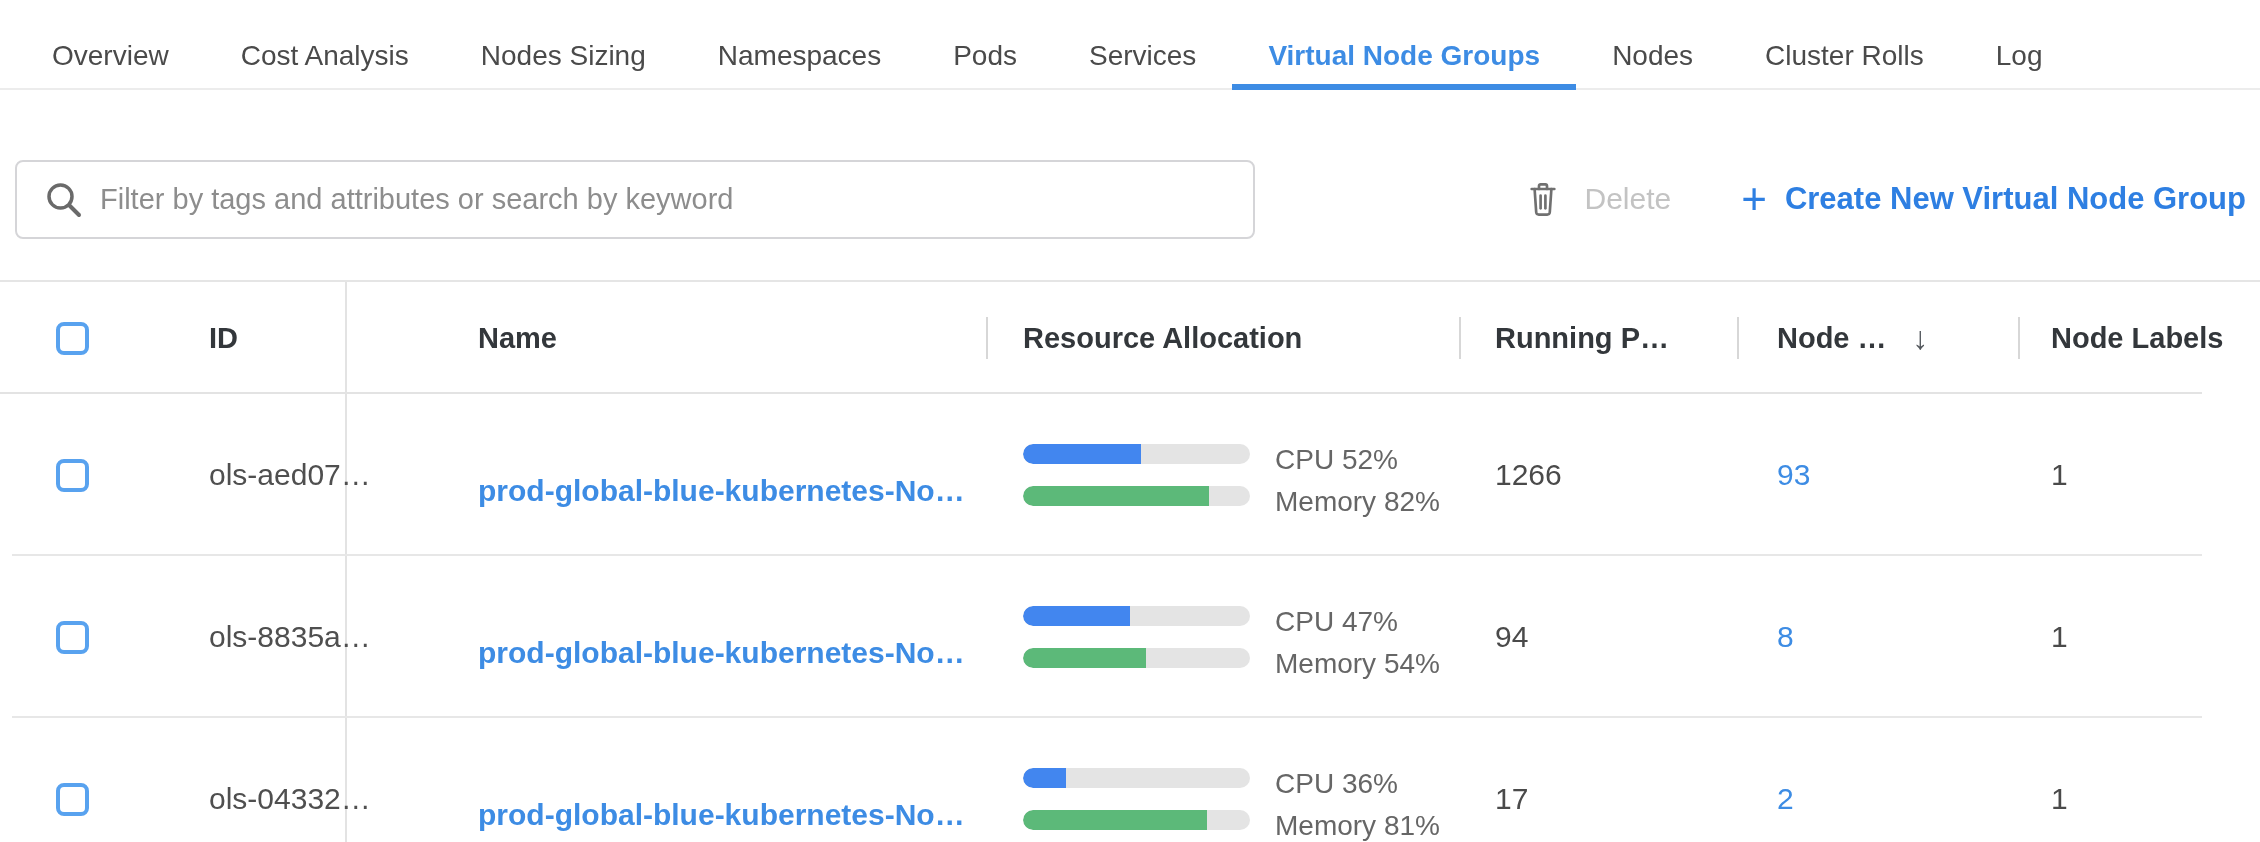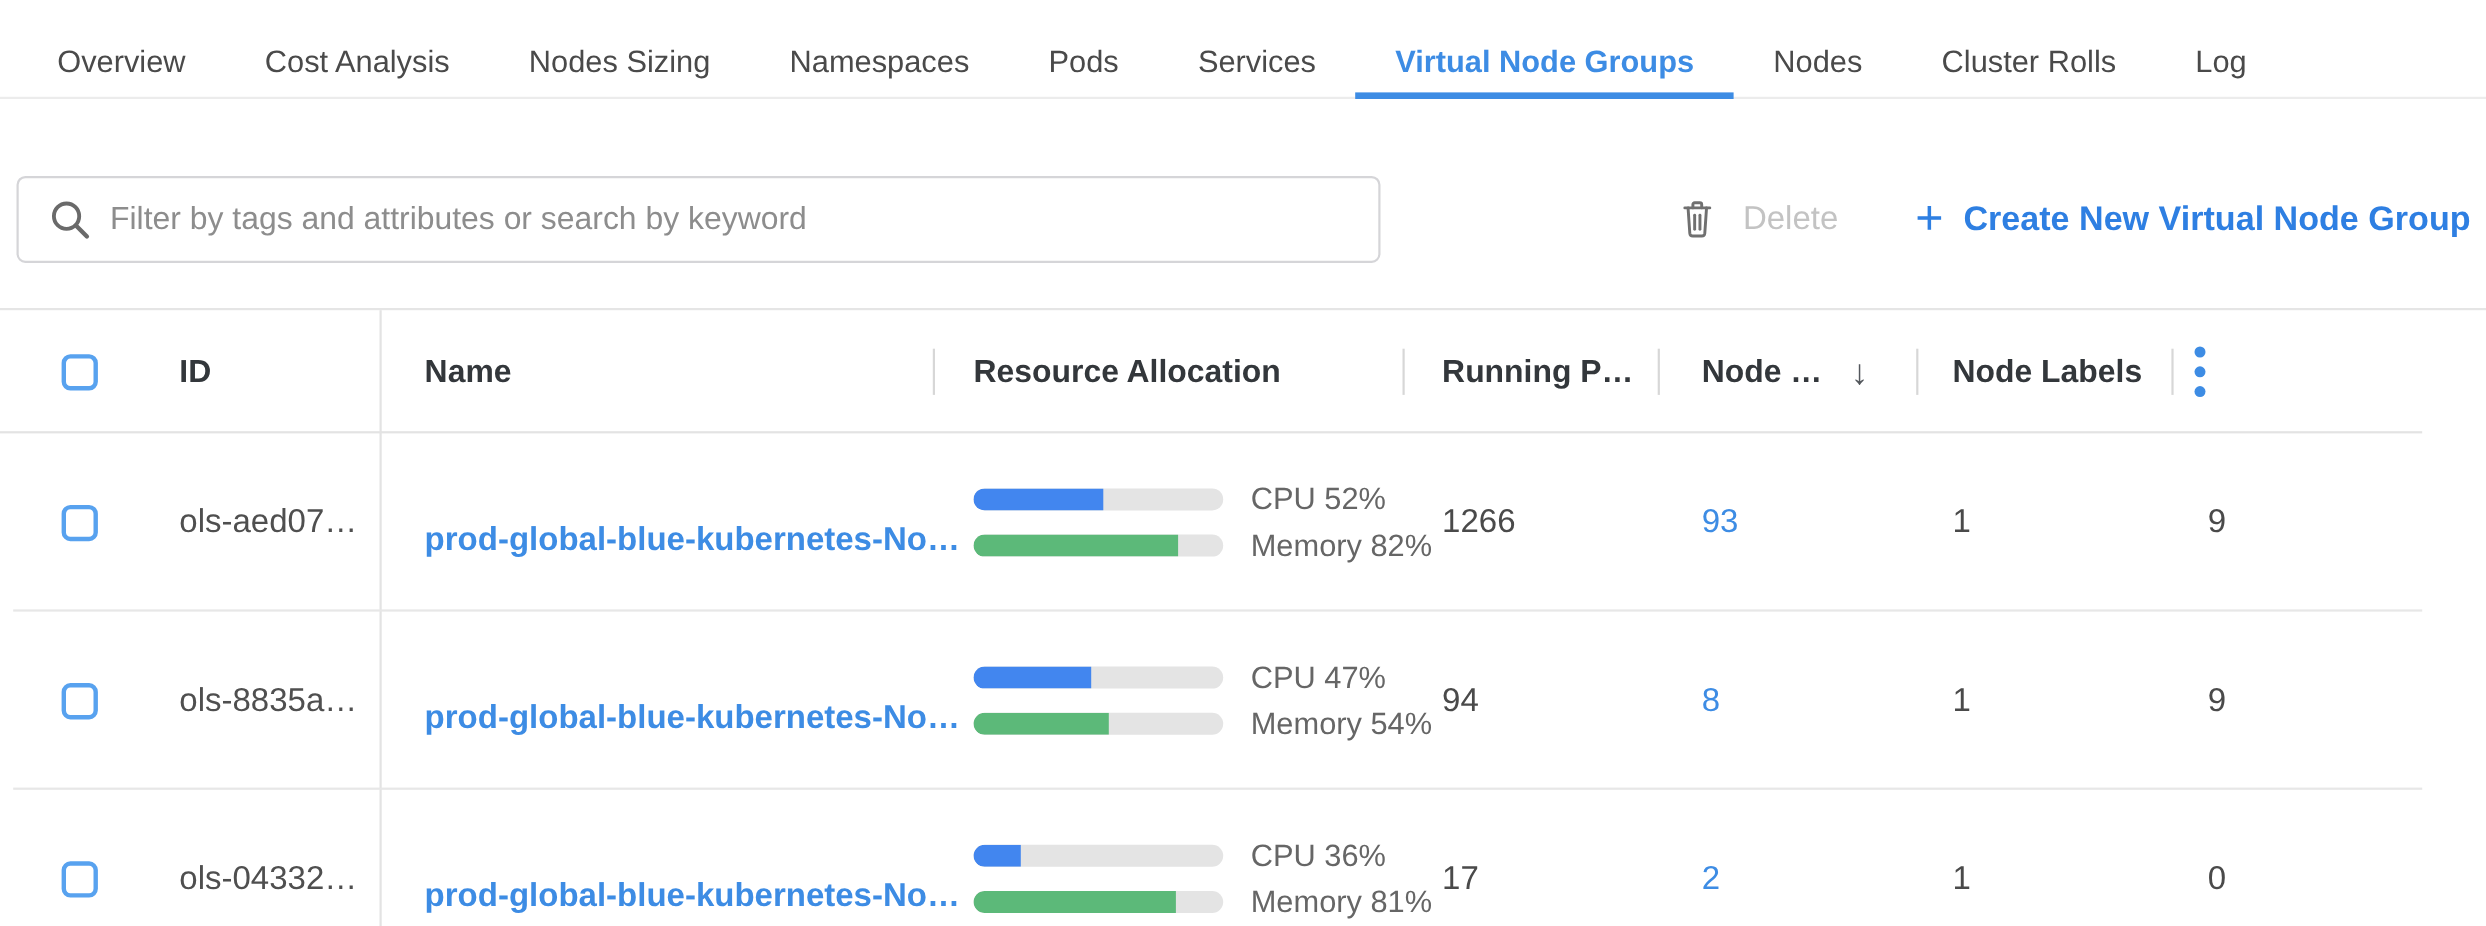--- a/index.html
+++ b/index.html
@@ -31,21 +31,21 @@
   .create-btn .plus { font-size:44px; font-weight:400; color:var(--create-blue,#2e7fe2);
                       line-height:1; margin-right:18px; }
   .create-btn .lbl { font-size:31px; font-weight:700; color:var(--create-blue,#2e7fe2); }
 
   
   .table { position:relative; margin-top:41px; height:562px;
            border-top:2px solid #e5e5e5; }
   .col-divider { position:absolute; left:345px; top:0; bottom:0; width:2px;
                  background:#e3e3e3; }
   .thead, .trow { display:grid;
-     grid-template-columns:163px 183px 502px 427px 232px 235px 232px 228px 58px; }
+     grid-template-columns:163px 183px 502px 427px 232px 235px 232px 228px 58px;gap:46px; }
   .thead { position:relative; height:112px; align-items:center; }
   .thead::after { content:""; position:absolute; left:0; right:58px; bottom:0;
                   height:2px; background:#e3e3e3; }
   .trow { position:relative; height:162px; align-items:center; }
   .trow::after { content:""; position:absolute; left:12px; right:58px; bottom:0;
                  height:2px; background:#e7e7e7; }
   .cell { position:relative; display:flex; align-items:center; height:100%; overflow:visible; }
   .tick::before { content:""; position:absolute; left:0; top:50%; transform:translateY(-50%);
                   width:2px; height:42px; background:#d7d7d7; }
   .c3 { padding-left:40px; } .c4 { padding-left:37px; } .c5 { padding-left:36px; }
@@ -55,21 +55,21 @@
 
   .checkbox { width:33px; height:33px; margin-left:56px; border:4px solid #58a2ef;
               border-radius:8px; background:#fff; cursor:pointer; flex:0 0 auto; }
   .idtext { font-size:30px; color:#4f4f4f; white-space:nowrap; }
   .namelink { font-size:30px; font-weight:700; color:var(--accent,#3d8ce4);
               white-space:nowrap; cursor:pointer;margin-top:32px; }
   .numtext { font-size:30px; color:#4a4a4a; }
   .numlink { font-size:30px; color:var(--accent,#3d8ce4); cursor:pointer; }
 
   .res { display:flex; flex-direction:column; gap:22px; }
-  .res-line { display:flex; align-items:center; height:20px; white-space:nowrap; }
+  .res-line { display:flex; height:20px; white-space:nowrap; }
   .track { width:227px; height:20px; border-radius:10px; background:var(--bar-track,#e4e4e4);
            overflow:hidden; flex:0 0 auto; }
   .fill { height:100%; border-radius:10px 0 0 10px; }
   .fill.cpu { background:var(--bar-cpu,#4286ef); }
   .fill.mem { background:var(--bar-memory,#5cb979); }
   .res-label { margin-left:25px; font-size:28px; color:#666; }
 
   .kebab { display:flex; flex-direction:column; gap:8px; margin-left:21px; cursor:pointer; }
   .kebab i { width:10px; height:10px; border-radius:50%; background:var(--accent,#3d8ce4); }
 </style>

